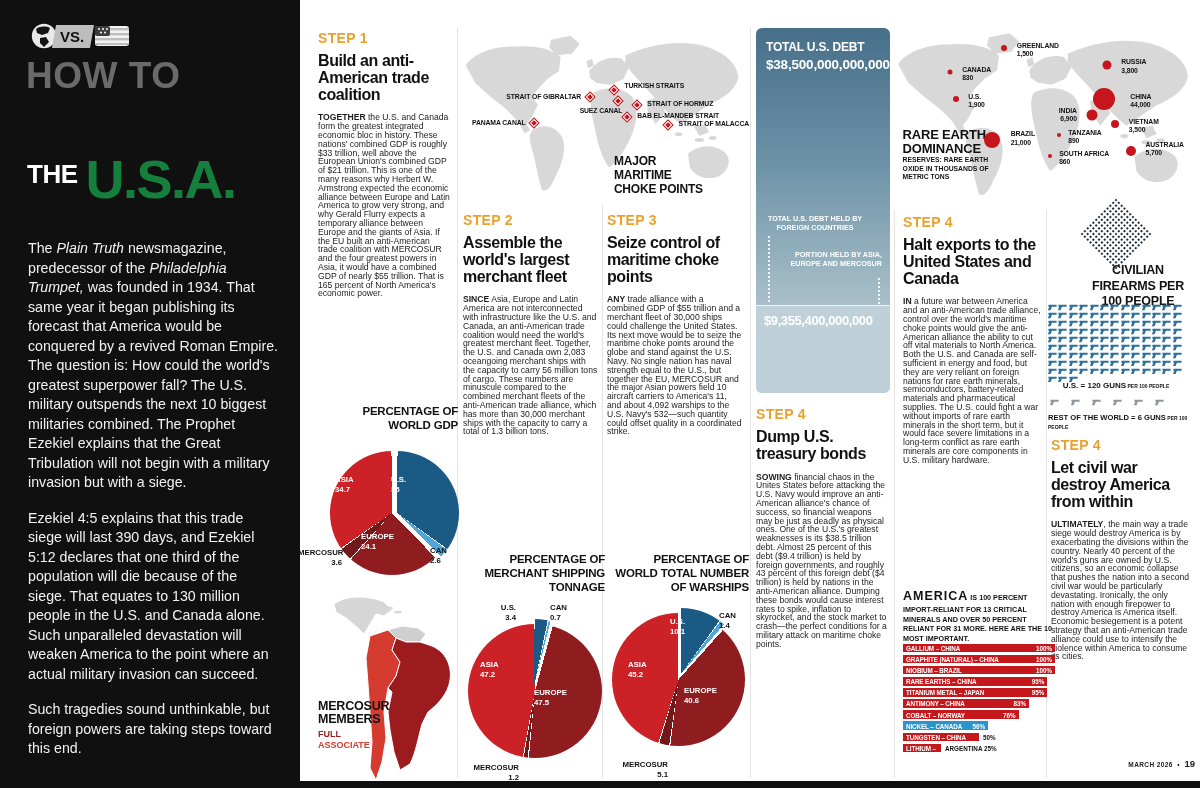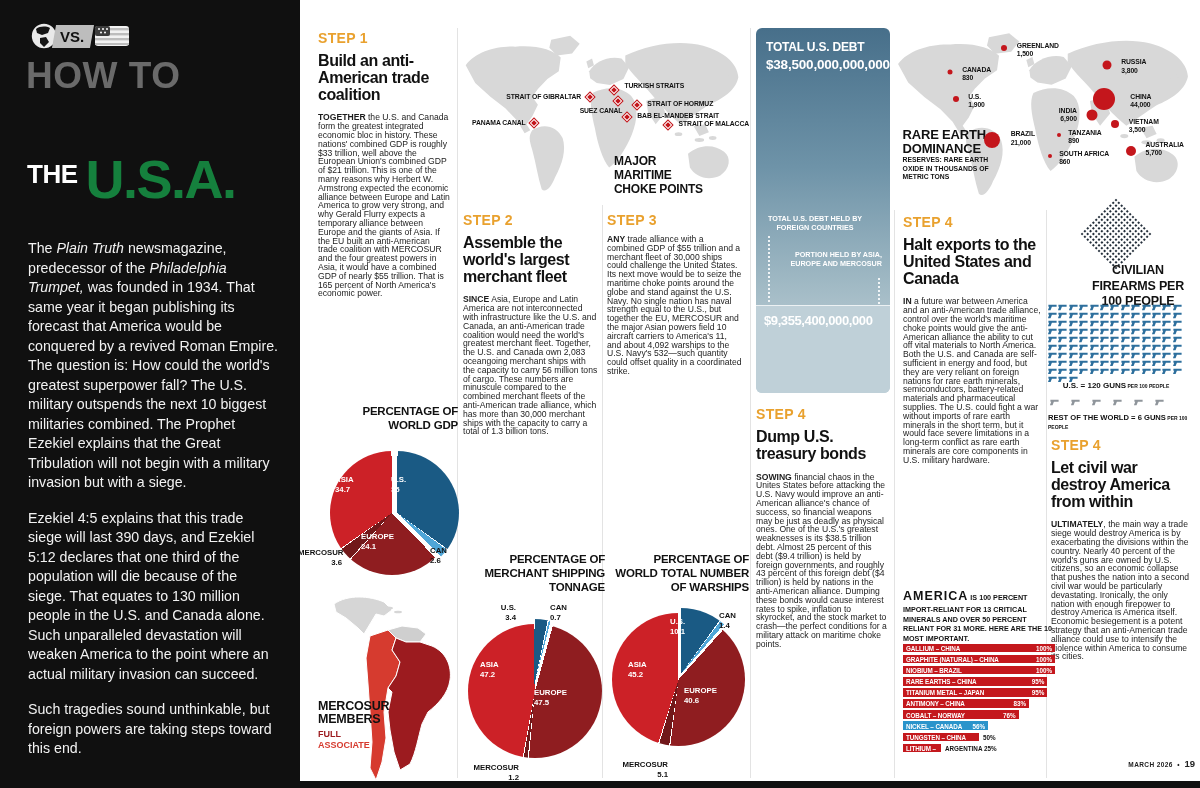--- a/index.html
+++ b/index.html
@@ -165,20 +165,21 @@
   </section>
 
   <section class="step" style="left:463px;top:212px;width:136px">
     <div class="step-label">STEP 2</div>
     <h3 class="step-title">Assemble the world's largest merchant fleet</h3>
     <p class="step-body"><b>SINCE</b><span> Asia, Europe and Latin America are not interconnected with infrastructure like the U.S. and Canada, an anti-American trade coalition would need the world's greatest merchant fleet. Together, the U.S. and Canada own 2,083 oceangoing merchant ships with the capacity to carry 56 million tons of cargo. These numbers are minuscule compared to the combined merchant fleets of the anti-American trade alliance, which has more than 30,000 merchant ships with the capacity to carry a total of 1.3 billion tons.</span></p>
   </section>
 
   <section class="step" style="left:607px;top:212px;width:136px">
     <div class="step-label">STEP 3</div>
+    <h3 class="step-title">Seize control of maritime choke points</h3>
     <p class="step-body"><b>ANY</b><span> trade alliance with a combined GDP of $55 trillion and a merchant fleet of 30,000 ships could challenge the United States. Its next move would be to seize the maritime choke points around the globe and stand against the U.S. Navy. No single nation has naval strength equal to the U.S., but together the EU, MERCOSUR and the major Asian powers field 10 aircraft carriers to America's 11, and about 4,092 warships to the U.S. Navy's 532—such quantity could offset quality in a coordinated strike.</span></p>
   </section>
 
   <section class="step" style="left:756px;top:406px;width:132px">
     <div class="step-label">STEP 4</div>
     <h3 class="step-title">Dump U.S. treasury bonds</h3>
     <p class="step-body"><b>SOWING</b><span> financial chaos in the Unites States before attacking the U.S. Navy would improve an anti-American alliance's chance of success, so financial weapons may be just as deadly as physical ones. One of the U.S.'s greatest weaknesses is its $38.5 trillion debt. Almost 25 percent of this debt ($9.4 trillion) is held by foreign governments, and roughly 43 percent of this foreign debt ($4 trillion) is held by nations in the anti-American alliance. Dumping these bonds would cause interest rates to spike, inflation to skyrocket, and the stock market to crash—the perfect conditions for a military attack on maritime choke points.</span></p>
   </section>
 
   <section class="step" style="left:903px;top:214px;width:140px">

